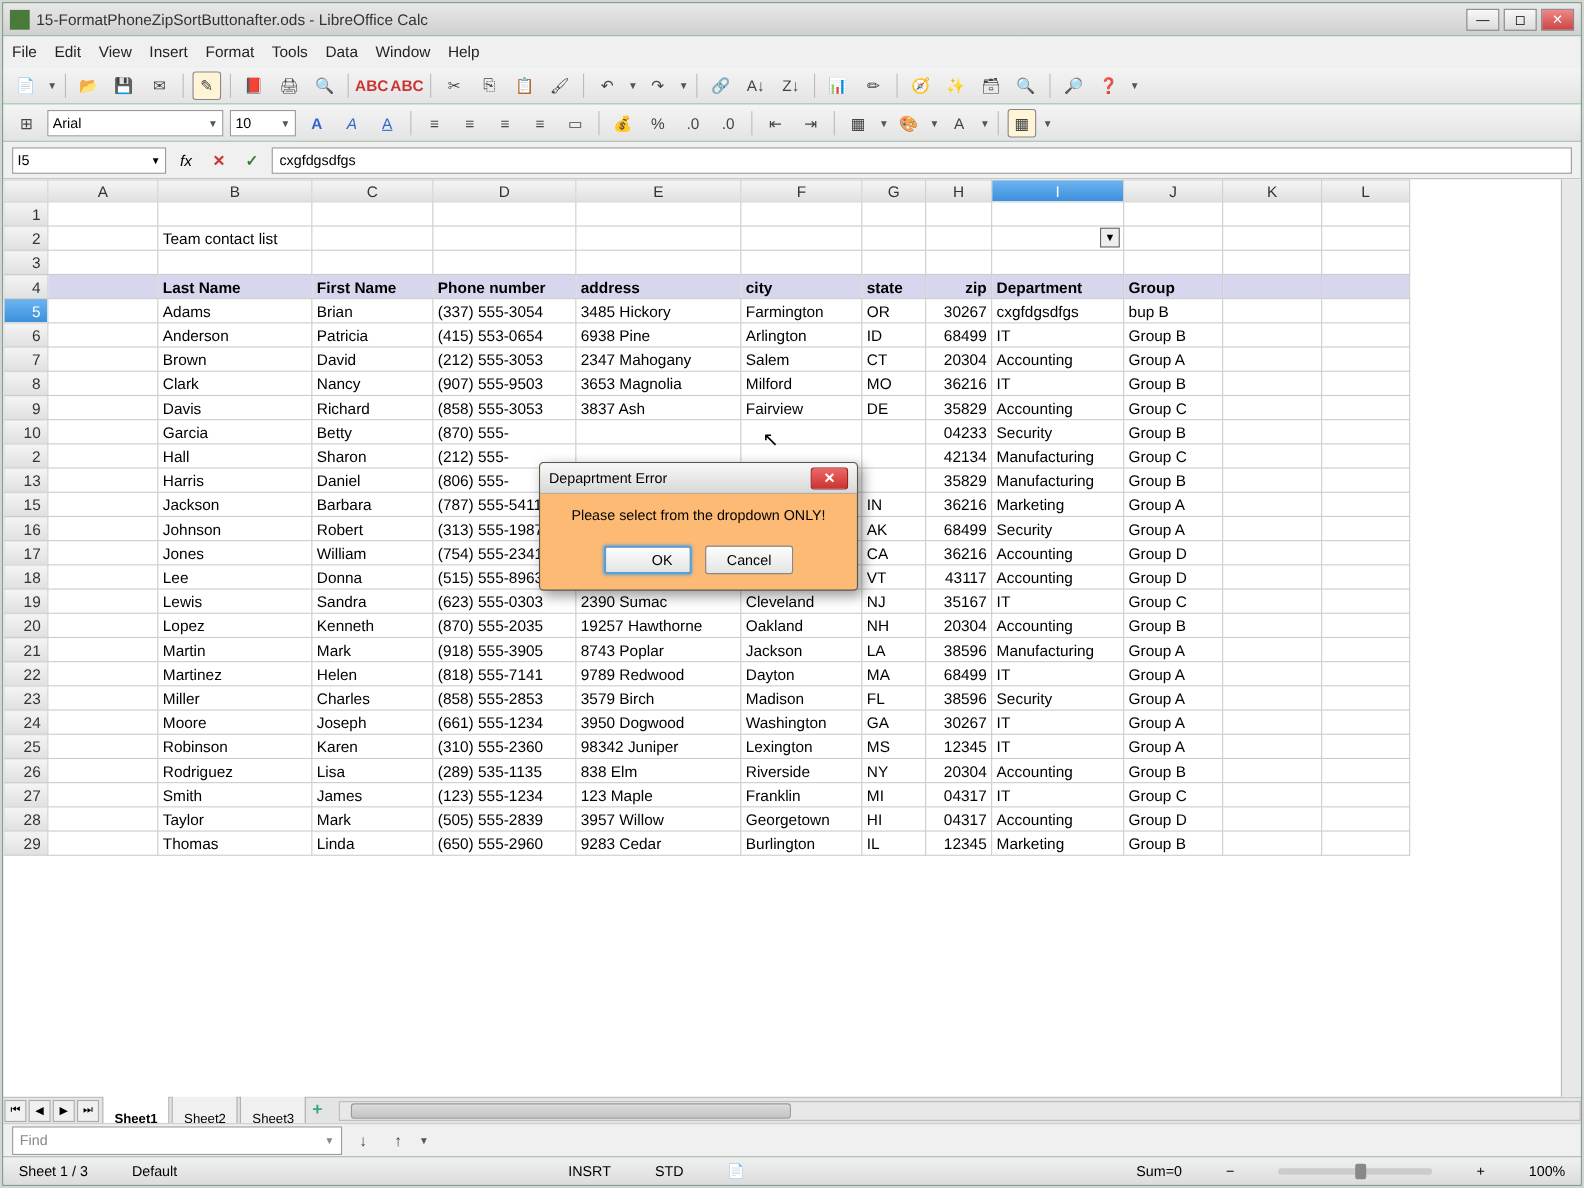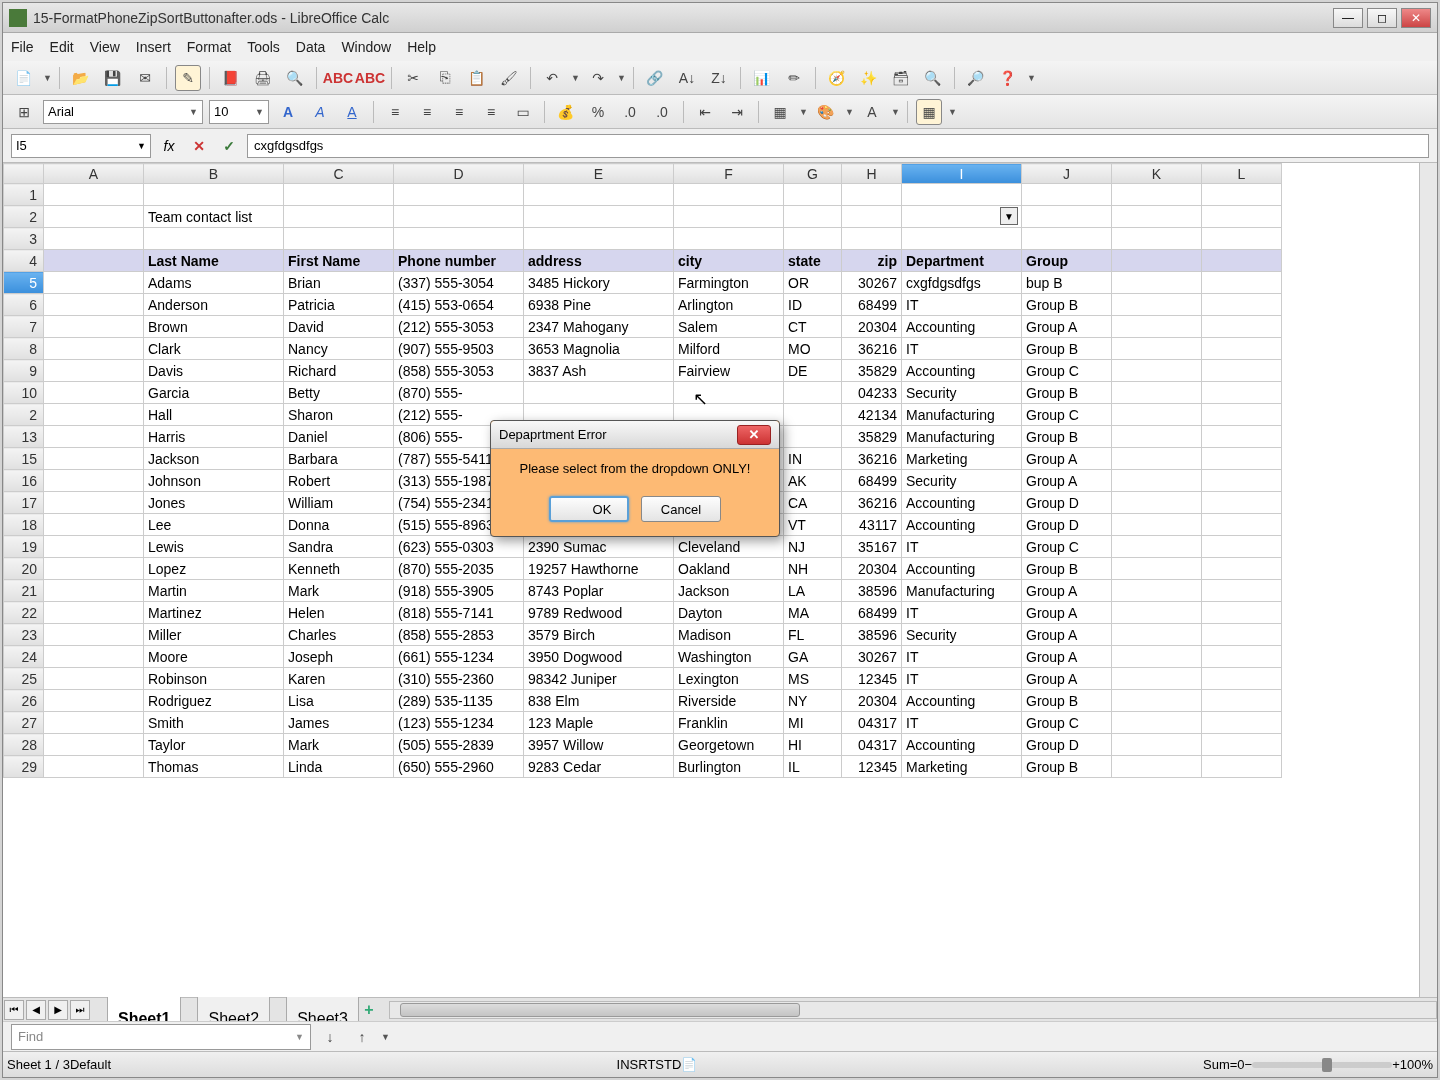--- a/index.html
+++ b/index.html
@@ -48,30 +48,30 @@
 table.sheet th.selrow { background: linear-gradient(#6ab3f0,#3a8fdc); color:#fff; }
 table.sheet td { text-align:left; }
 table.sheet td.num { text-align:right; }
 table.sheet tr.hdr-row td { background:#d6d6ee; font-weight:bold; }
 .dropdown-btn { position:absolute; width:18px; height:18px; background:#eee; border:1px solid #666; display:flex; align-items:center; justify-content:center; font-size:10px; }
 
 .vscroll { width:18px; background:#e8e8e8; border-left:1px solid #bbb; }
 .sheet-tabs-row { height:24px; display:flex; align-items:center; background:#e4e4e4; border-top:1px solid #bbb; }
 .tab-nav { display:flex; }
 .tab-nav-btn { width:20px; height:20px; border:1px solid #aaa; background:#f0f0f0; display:flex; align-items:center; justify-content:center; font-size:10px; margin:0 1px; }
-.sheet-tab { height:20px; padding:17px 10px; border:1px solid #aaa; background:#f0f0f0; font-size:16px; margin-left:16px; border-bottom:none; }
+.sheet-tab { height:20px; padding:17px 10px; border:1px solid #aaa; background:#f0f0f0; font-size:12px; margin-left:2px; border-bottom:none; }
 .sheet-tab.active { background:#fff; font-weight:bold; }
 .add-tab { width:20px; height:20px; color:#3a7; font-weight:bold; display:flex; align-items:center; justify-content:center; }
 .hscroll { flex:1; height:18px; background:#e8e8e8; margin-left:10px; border:1px solid #bbb; position:relative; }
 .hscroll .thumb { position:absolute; left:10px; top:1px; width:400px; height:14px; background: linear-gradient(#dcdcdc,#c4c4c4); border:1px solid #999; border-radius:3px; }
 
 .findbar { height:30px; display:flex; align-items:center; padding:0 8px; gap:6px; background:#f0f0f0; border-top:1px solid #ccc; }
 .find-input { width:300px; height:22px; border:1px solid #999; background:#fff; padding:12px 6px; font-size:13px; display:flex; align-items:center; color:#888; }
 
-.statusbar { height:26px; display:flex; align-items:center; padding:0 4px; font-size:13px; background: linear-gradient(#f0f0f0,#dcdcdc); border-top:1px solid #bbb; }
+.statusbar { height:26px; display:flex; align-items:center; padding:0 14px; font-size:13px; background: linear-gradient(#f0f0f0,#dcdcdc); border-top:1px solid #bbb; gap:40px; }
 .statusbar .spacer { flex:1; }
 .zoom-slider { width:140px; height:6px; background:#ccc; position:relative; border-radius:3px; }
 .zoom-slider .thumb { position:absolute; left:50%; top:-4px; width:10px; height:14px; background:#888; border-radius:2px; }
 
 
 .dialog { position:absolute; left:490px; top:420px; width:290px; background:#fdba74; border:1px solid #555; box-shadow:4px 4px 12px rgba(0,0,0,0.4); border-radius:4px; }
 .dialog .dlg-title { height:28px; background: linear-gradient(#f8f8f8,#d8d8d8); display:flex; align-items:center; padding:0 8px; font-size:13px; border-bottom:1px solid #aaa; border-radius:4px 4px 0 0; }
 .dialog .dlg-close { margin-left:auto; width:34px; height:20px; background: linear-gradient(#e66,#c33); color:#fff; display:flex; align-items:center; justify-content:center; border:1px solid #922; border-radius:3px; font-size:13px; font-weight:bold; }
 .dialog .dlg-body { padding:12px; font-size:13px; text-align:center; }
 .dialog .dlg-btns { display:flex; justify-content:center; gap:12px; padding:8px 0 14px; }

